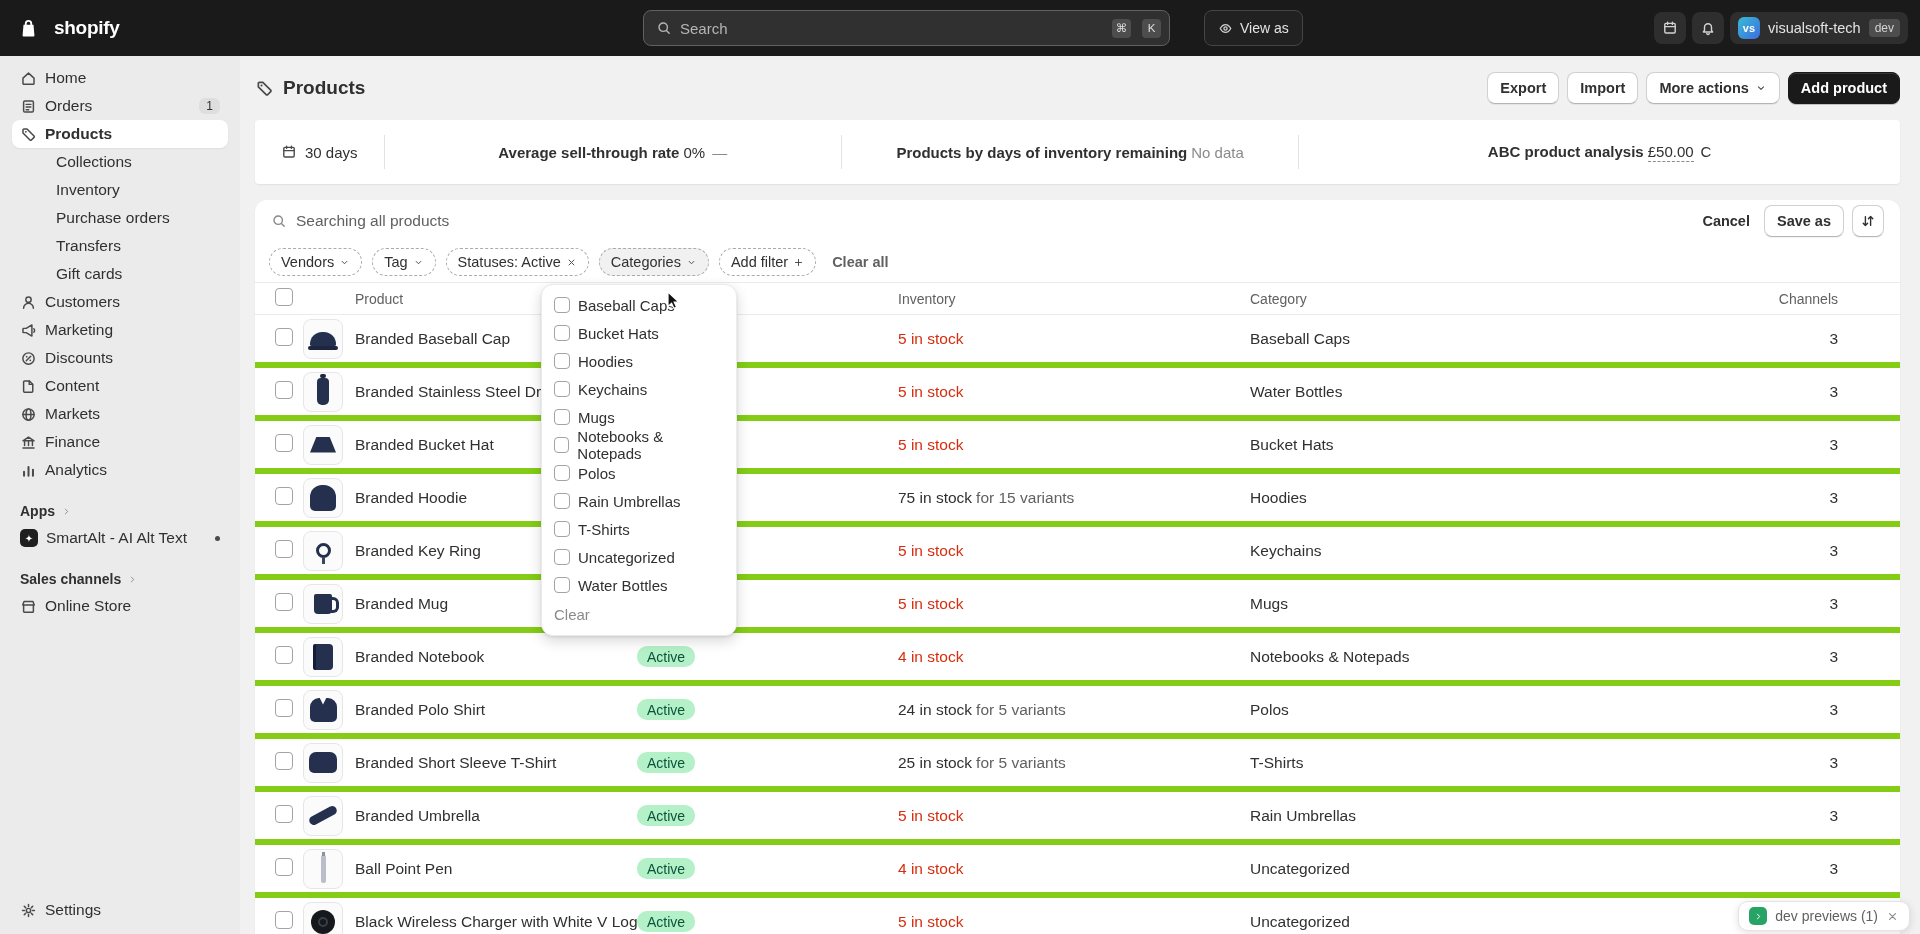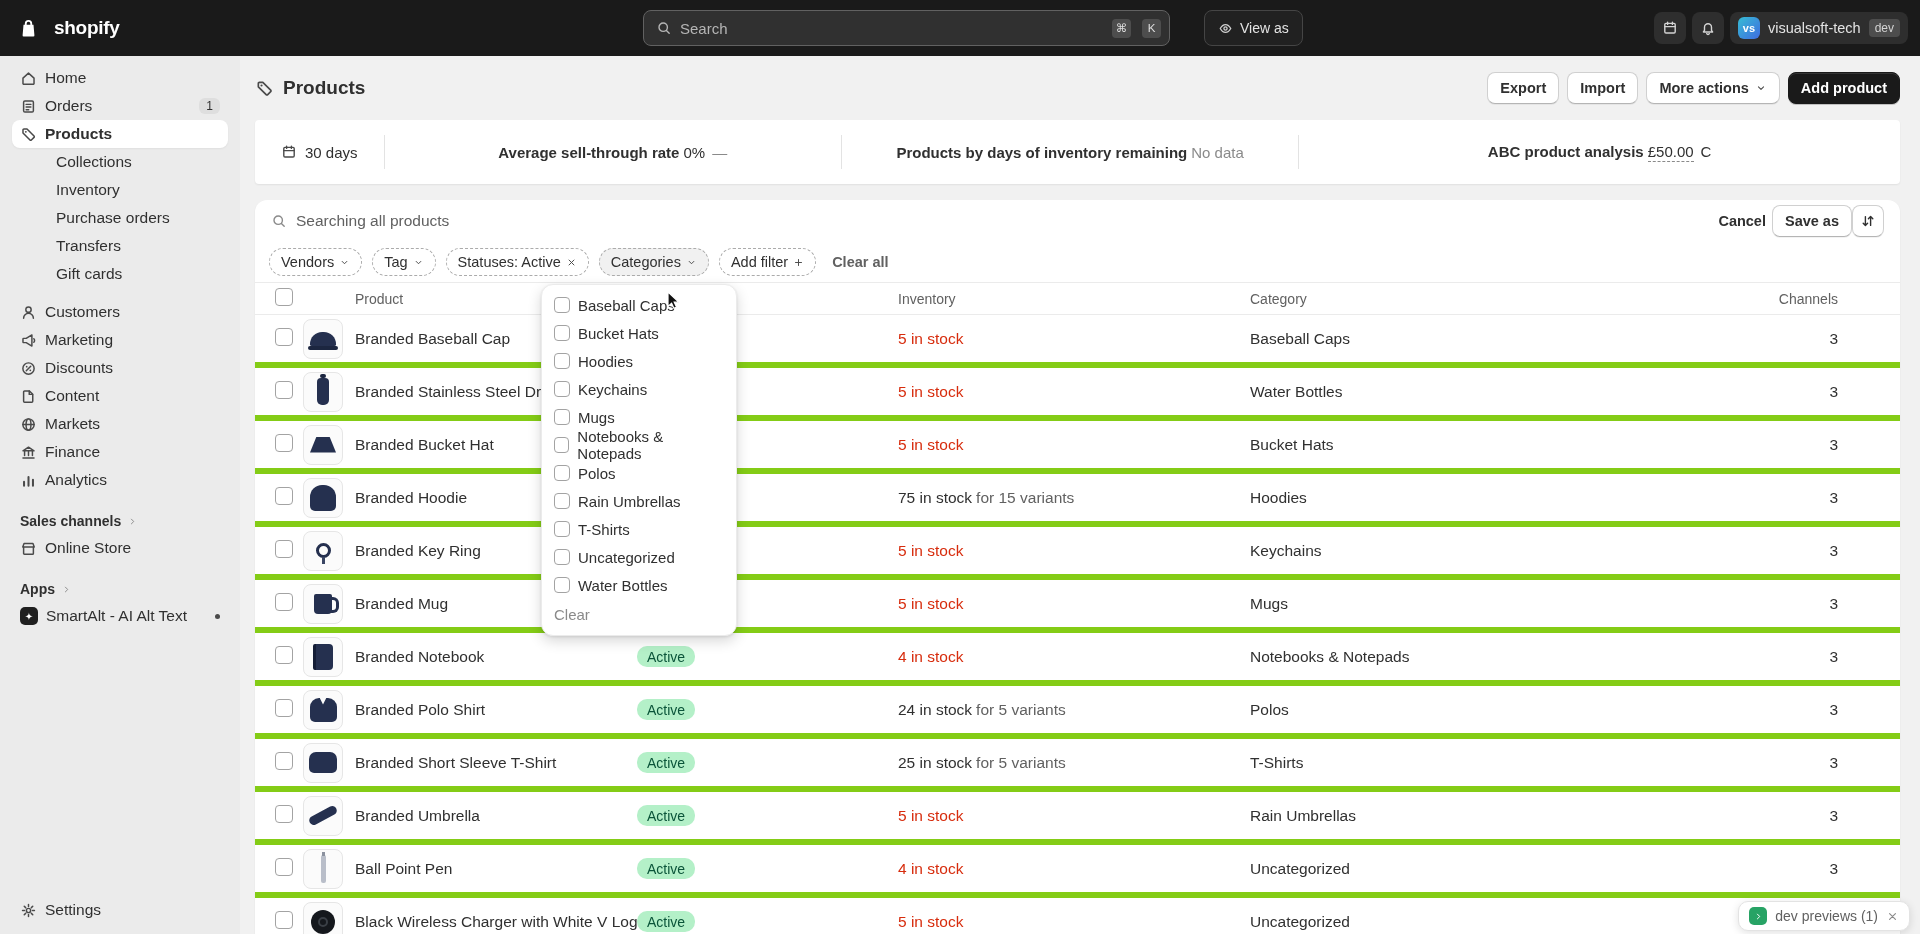--- a/index.html
+++ b/index.html
@@ -34,21 +34,21 @@
   .user-name{color:#e3e3e3;font-size:14.5px}
   .env-badge{background:#4d4d4d;color:#d4d4d4;font-size:12px;border-radius:4px;padding:2px 6px}
 
   
   .shell{display:flex;padding-top:56px;height:934px}
   .sidebar{width:240px;background:var(--sidebar-bg);display:flex;flex-direction:column;padding:8px 0 10px;overflow:hidden}
   .side-item{display:flex;align-items:center;gap:8px;height:28px;margin:0 12px;padding:0 8px;border-radius:8px;font-size:15.5px;font-weight:500;color:var(--text);cursor:pointer}
   .side-item .s-ic{width:17px;height:17px;color:#4a4a4a}
   .side-item.active{background:#fff;font-weight:700;box-shadow:0 1px 2px rgba(0,0,0,.05)}
   .side-item.sub{padding-left:44px;font-weight:450}
-  .side-item.gap{margin-top:10px}
+  .side-item.gap{}
   .side-badge{margin-left:auto;background:#dedede;color:#303030;font-size:12px;border-radius:6px;padding:1px 7px;font-weight:500}
   .side-dot{margin-left:auto;width:5px;height:5px;border-radius:50%;background:#4a4a4a}
   .side-section{margin-top:14px}
   .side-header{display:flex;align-items:center;gap:6px;height:26px;padding:0 20px;font-size:14px;font-weight:600;color:var(--text);cursor:pointer}
   .side-header .chev{width:11px;height:11px;color:#8a8a8a}
   .app-ic{width:18px;height:18px;border-radius:5px;background:#1f1f1f;color:#fff;font-size:10px;display:inline-flex;align-items:center;justify-content:center;flex:0 0 auto}
   .side-bottom{margin-top:auto}
 
   
   .main{flex:1;padding:0 20px 0 15px;overflow:hidden}
@@ -75,21 +75,21 @@
   .metric-label{font-size:15px;font-weight:600;color:var(--text)}
   .metric-value{font-size:15px;display:flex;align-items:baseline;gap:7px}
   .mv.underline{border-bottom:1.5px dashed #8a8a8a;padding-bottom:1px}
   .muted{color:#8a8a8a}
 
   
   .table-card{margin-top:16px;background:var(--card-bg);border-radius:12px;box-shadow:0 1px 2px rgba(0,0,0,.07);height:900px}
   .search-row{height:42px;display:flex;align-items:center;gap:9px;padding:0 16px}
   .search-row>.icon{color:#8a8a8a}
   .search-text{flex:1;color:var(--text-subdued);font-size:15.5px;cursor:text}
-  .search-actions{display:flex;align-items:center;}
+  .search-actions{display:flex;align-items:center;gap:8px}
   .filter-row{height:40px;display:flex;align-items:center;gap:10px;padding:0 14px}
   .chips{display:flex;align-items:flex-end;gap:10px}
   .chip{display:inline-flex;align-items:center;gap:5px;height:28px;padding:0 11px;border:1px dashed #ababab;border-radius:14px;font-size:14.5px;color:var(--text)}
   .chip .chev{width:11px;height:11px;color:#4a4a4a}
   .chip.open{background:#f1f1f1}
   .thead,.trow{display:grid;grid-template-columns:28px 52px 282px 261px 352px 1fr 160px;align-items:center;padding:0 20px}
   .thead{height:33px;border-top:1px solid #ebebeb;border-bottom:1px solid #ebebeb}
   .th{font-size:14px;color:var(--text-subdued);font-weight:500;cursor:pointer}
   .trow{height:53px;border-bottom:6px solid #84cc16;font-size:15.5px}
   .cbx{width:18px;height:18px;border:1.5px solid #a3a3a3;border-radius:4px;background:#fff;display:inline-block;cursor:pointer}
@@ -300,53 +300,53 @@
           <span class="icon s-ic">
             <svg viewBox="0 0 16 16" fill="none" stroke="currentColor" stroke-width="1.4" stroke-linecap="round" stroke-linejoin="round">
               <path d="M3.8 13V9.2M8 13V4.8M12.2 13V7.4" stroke-width="1.9"></path>
             </svg>
           </span>
           <span class="side-label">Analytics</span>
         </div>
       </nav>
     <div class="side-section">
       <div class="side-header">
+        <span>Apps</span>
+        <span class="icon chev">
+            <svg viewBox="0 0 16 16" fill="none" stroke="currentColor" stroke-width="1.4" stroke-linecap="round" stroke-linejoin="round">
+              <path d="M6.4 4.6 9.8 8l-3.4 3.4"></path>
+            </svg>
+          </span>
+      </div>
+      <div>
+          <div class="side-item">
+            <span class="app-ic">✦</span>
+            <span class="side-label">SmartAlt - AI Alt Text</span>
+            <span class="side-dot"></span>
+          </div>
+        </div>
+    </div>
+    <div class="side-section">
+      <div class="side-header">
         <span>Sales channels</span>
         <span class="icon chev">
             <svg viewBox="0 0 16 16" fill="none" stroke="currentColor" stroke-width="1.4" stroke-linecap="round" stroke-linejoin="round">
               <path d="M6.4 4.6 9.8 8l-3.4 3.4"></path>
             </svg>
           </span>
       </div>
       <div>
           <div class="side-item">
             <span class="icon s-ic">
               <svg viewBox="0 0 16 16" fill="none" stroke="currentColor" stroke-width="1.4" stroke-linecap="round" stroke-linejoin="round">
                 <path d="M3.4 6.6v6a.8.8 0 0 0 .8.8h7.6a.8.8 0 0 0 .8-.8v-6"></path>
                 <path d="M2.6 6.6 3.8 3.2h8.4l1.2 3.4Z"></path>
               </svg>
             </span>
             <span class="side-label">Online Store</span>
-          </div>
-        </div>
-    </div>
-    <div class="side-section">
-      <div class="side-header">
-        <span>Apps</span>
-        <span class="icon chev">
-            <svg viewBox="0 0 16 16" fill="none" stroke="currentColor" stroke-width="1.4" stroke-linecap="round" stroke-linejoin="round">
-              <path d="M6.4 4.6 9.8 8l-3.4 3.4"></path>
-            </svg>
-          </span>
-      </div>
-      <div>
-          <div class="side-item">
-            <span class="app-ic">✦</span>
-            <span class="side-label">SmartAlt - AI Alt Text</span>
-            <span class="side-dot"></span>
           </div>
         </div>
     </div>
     <div class="side-bottom">
       <div class="side-item">
         <span class="icon s-ic">
             <svg viewBox="0 0 16 16" fill="none" stroke="currentColor" stroke-width="1.4" stroke-linecap="round" stroke-linejoin="round">
               <circle cx="8" cy="8" r="2"></circle>
               <path d="M8 2.4v1.8M8 11.8v1.8M2.4 8h1.8M11.8 8h1.8M4 4l1.3 1.3M10.7 10.7 12 12M12 4l-1.3 1.3M5.3 10.7 4 12"></path>
             </svg>

